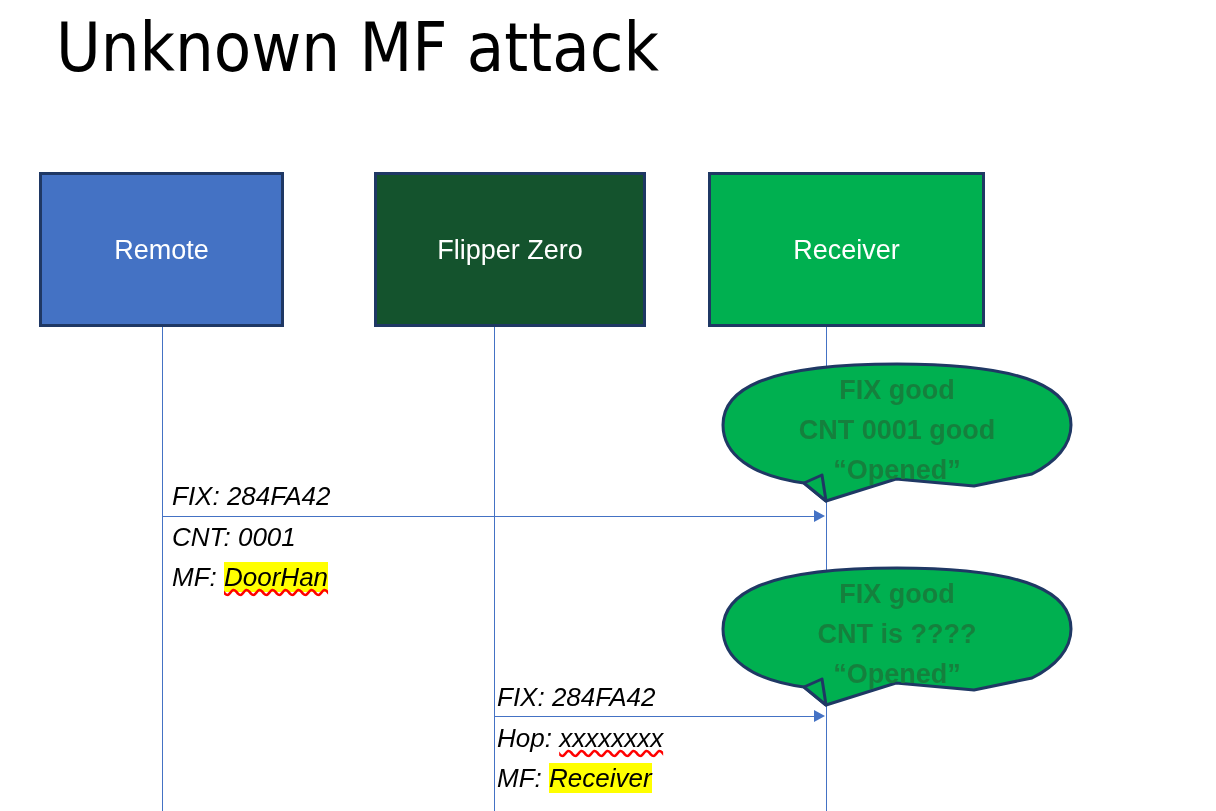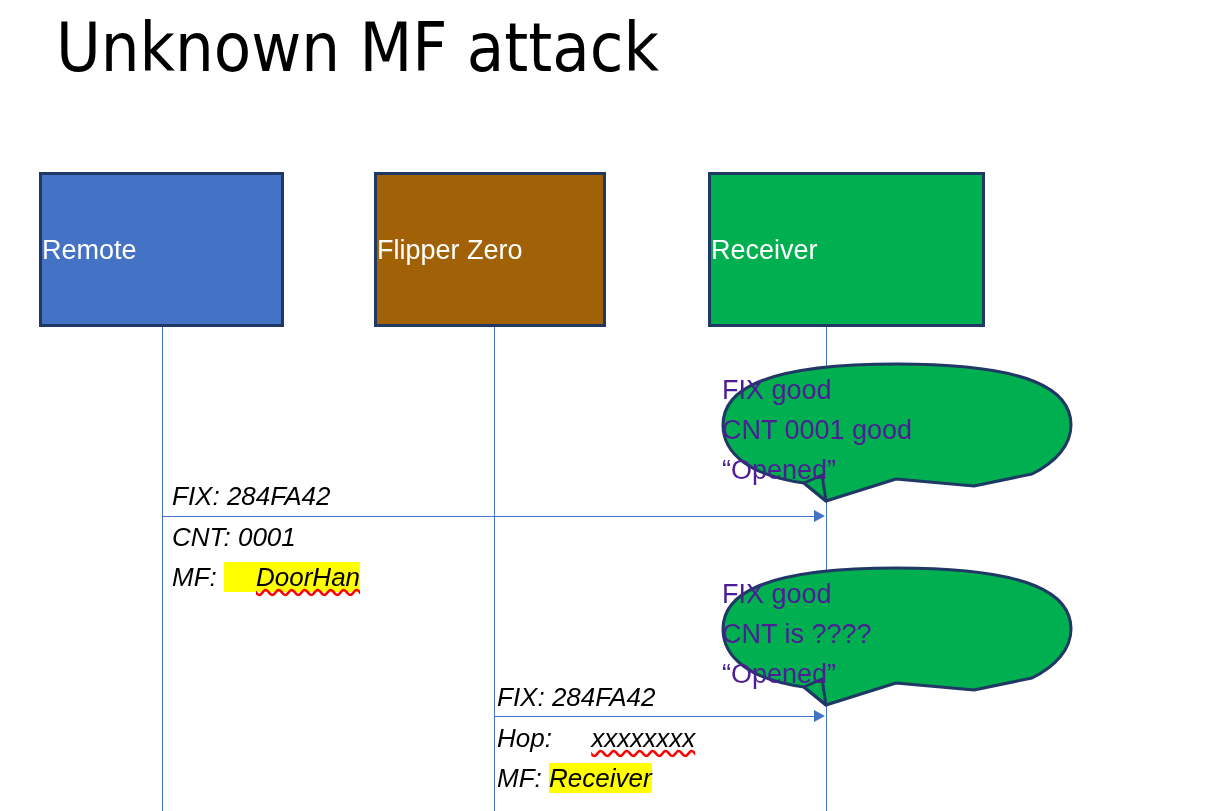--- a/index.html
+++ b/index.html
@@ -38,28 +38,29 @@
     background: #4472C4;
   }
 
   
   .actor-box {
     position: absolute;
     box-sizing: border-box;
     border: 3px solid #1F3864;
     display: flex;
     align-items: center;
+    justify-content: center;
     color: #ffffff;
     font-size: 27px;
     font-weight: 400;
     line-height: 34px;
     text-align: center;
   }
   #actor-remote   { left: 39px;  top: 172px; width: 245px; height: 155px; background: #4472C4; }
-  #actor-flipper  { left: 374px; top: 172px; width: 232px; height: 155px; background: #a16207; }
+  #actor-flipper  { left: 374px; top: 172px; width: 272px; height: 155px; background: #14532d; }
   #actor-receiver { left: 708px; top: 172px; width: 277px; height: 155px; background: #00B050; }
 
   
   .msg-line {
     position: absolute;
     height: 1px;
     background: #4472C4;
   }
   .msg-arrowhead {
     position: absolute;
@@ -80,41 +81,41 @@
     font-style: italic;
   }
   .hl {
     background: #FFFF00;
   }
   .sp {
     
     text-decoration: underline wavy #FF0000;
     text-decoration-skip-ink: none;
     text-underline-offset: 2px;
-    padding-left: 32px;
   }
 
   
   .callout {
     position: absolute;
   }
   .callout svg {
     display: block;
     overflow: visible;
   }
   .callout-text {
     position: absolute;
     left: 0;
     top: 0;
     width: 100%;
-    text-align: left;
-    color: #4c1d95;
+    text-align: center;
+    color: #15803d;
     font-size: 27px;
     line-height: 40px;
     pointer-events: none;
+    font-weight: bold;
   }
   .callout-text div { white-space: nowrap; }
 </style>
 </head>
 <body>
 
 <div id="slide">
 
   <div id="slide-title">Unknown MF attack</div>
 

